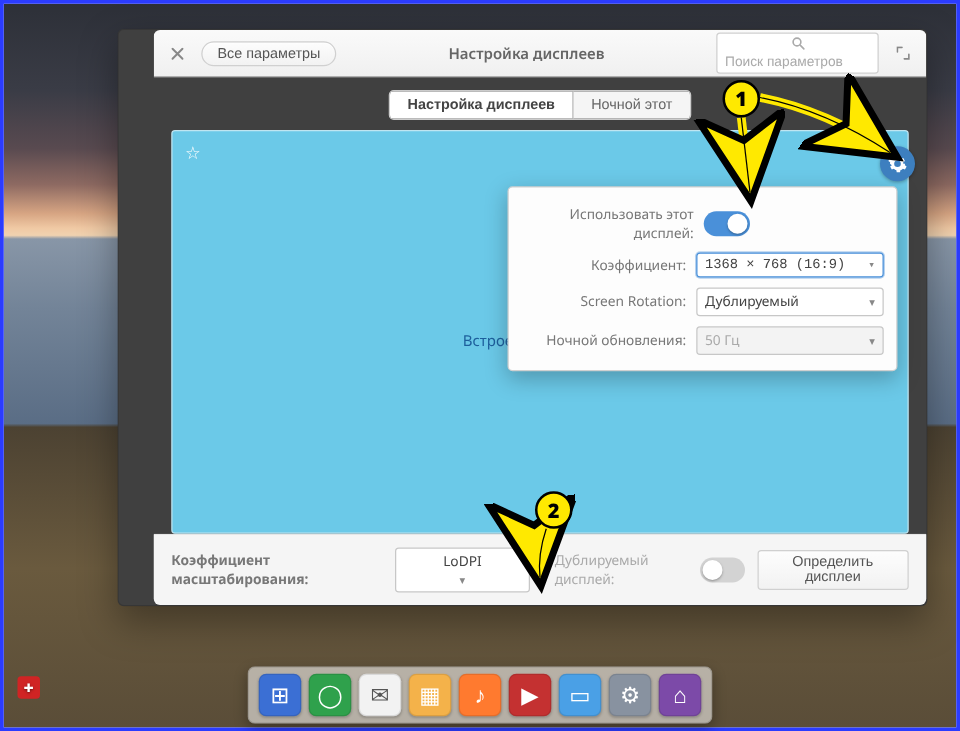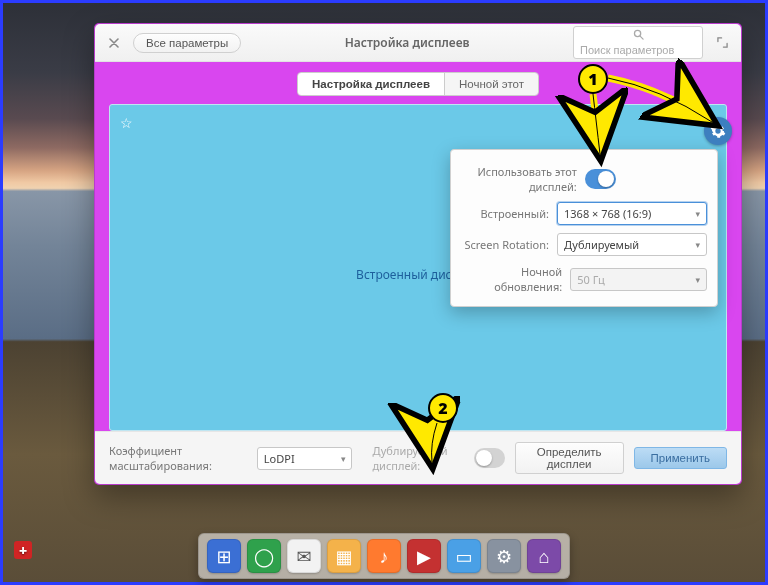--- a/index.html
+++ b/index.html
@@ -47,25 +47,25 @@
   .watermark .sub { display:block; font-size:9px; font-weight:400; letter-spacing:0.5px; opacity:0.9;}
   .watermark .plus {
     width:18px;height:18px;background:#d02424;color:#fff;display:flex;align-items:center;justify-content:center;border-radius:3px;font-weight:900;font-size:14px;
   }
 
   
   .window {
     position: absolute;
     left: 94px; top: 23px;
     width: 648px; height: 462px;
-    background: #d946ef;
+    background: #404040;
     border: 1px solid rgba(0,0,0,0.15);
     border-radius: 5px;
     box-shadow: 0 12px 30px rgba(0,0,0,0.35);
-    display: flex; flex-direction: column;
+    display: flex; flex-direction: column; padding-left: 28px;
   }
   .titlebar {
     height: 38px;
     border-bottom: 1px solid #e2e2e2;
     display: flex; align-items: center;
     padding: 0 8px;
     gap: 8px;
     background: linear-gradient(#fafafa,#f0f0f0);
     border-radius: 5px 5px 0 0;
   }
@@ -116,57 +116,57 @@
   }
   .gear-dot{
     position:absolute; right:-6px; top:12px;
     width:28px;height:28px;border-radius:50%;
     background:#3d7fbf;display:flex;align-items:center;justify-content:center;color:#fff;
     box-shadow:0 1px 3px rgba(0,0,0,0.3); z-index:5;
   }
 
   .popover{
     position:absolute; right:8px; top:44px; z-index:4;
-    width:268px; background:#fdfdfd;border:1px solid #d0d0d0;border-radius:4px;
+    width:312px; background:#fdfdfd;border:1px solid #d0d0d0;border-radius:4px;
     box-shadow:0 6px 18px rgba(0,0,0,0.25);
     padding:10px 10px 8px;
     margin-left:48px;
   }
   .popover-row{
     display:flex;align-items:center;justify-content:flex-end;gap:8px;
     padding:4px 0;
   }
   .popover-row label{font-size:11px;color:#777;text-align:right;}
   .select, .select-dis{
     width:150px;border:1px solid #c7c7c7;border-radius:3px;background:#fff;
     padding:3px 6px;font-size:11px;color:#444;display:flex;justify-content:space-between;align-items:center;
   }
-  .select.hl{border-color:#4a90d9;box-shadow:0 0 0 1px rgba(74,144,217,0.4);}
+  .select.hl{border-color:#4a90d9;box-shadow:0 0 0 1px rgba(74,144,217,0.4);font-family:Liberation Mono, monospace;}
   .select-dis{background:#f3f3f3;color:#aaa;}
   .caret{font-size:9px;color:#888;}
 
   .switch{
     width:40px;height:20px;border-radius:10px;position:relative;cursor:pointer;
   }
   .switch.on{background:#4a90d9;}
   .switch.off{background:#d3d3d3;}
   .switch .knob{
     position:absolute;top:2px;width:16px;height:16px;border-radius:50%;background:#fff;
     box-shadow:0 1px 2px rgba(0,0,0,0.3);
   }
   .switch.on .knob{right:2px;}
   .switch.off .knob{left:2px;}
 
   .footer{
     display:flex;align-items:center;gap:10px;
     padding:10px 14px;border-top:1px solid #e6e6e6;
     background:#f5f5f5;border-radius:0 0 5px 5px;
   }
-  .footer label{font-size:11px;color:#777;}
-  .footer .select{width:120px;}
+  .footer label{font-size:11px;color:#777;font-weight:bold;}
+  .footer .select{width:120px;flex-direction:column;}
   .footer .mirror{display:flex;align-items:center;gap:6px;color:#aaa;font-size:11px;}
   .footer .spacer{flex:1;}
   .btn-primary{
     border:1px solid #7fb7e6;background:linear-gradient(#bcdcf5,#9cc8ea);color:#3a6ea0;
     border-radius:3px;padding:4px 16px;font-size:11.5px;
   }
 
   
   .anno-svg{position:absolute;inset:0;pointer-events:none;z-index:20;}
   .num-badge{
@@ -222,21 +222,21 @@
 
     <div class="popover">
       <div class="popover-row">
         <label>Использовать этот дисплей:</label>
         <div class="switch on">
             <div class="knob"></div>
           </div>
         <div style="width:108px"></div>
       </div>
       <div class="popover-row">
-        <label>Встроенный:</label>
+        <label>Коэффициент:</label>
         <div class="select hl">
           <span>1368 × 768 (16:9)</span>
             <span class="caret">▾</span>
         </div>
       </div>
       <div class="popover-row">
         <label>Screen Rotation:</label>
         <div class="select">
           <span>Дублируемый</span>
             <span class="caret">▾</span>
@@ -259,21 +259,20 @@
         <span class="caret">▾</span>
     </div>
     <div class="spacer"></div>
     <div class="mirror">
       <span>Дублируемый дисплей:</span>
       <div class="switch off">
           <div class="knob"></div>
         </div>
     </div>
     <button class="btn">Определить дисплеи</button>
-    <button class="btn-primary">Применить</button>
   </div>
 </div>
 
 <div class="dock" id="dock">
     <div class="dock-item" style="background: rgb(59, 111, 212);">⊞</div>
     <div class="dock-item" style="background: rgb(47, 161, 76);">◯</div>
     <div class="dock-item" style="background: rgb(242, 242, 242); color: rgb(85, 85, 85);">✉</div>
     <div class="dock-item" style="background: rgb(244, 178, 74);">▦</div>
     <div class="dock-item" style="background: rgb(255, 122, 47);">♪</div>
     <div class="dock-item" style="background: rgb(196, 49, 49);">▶</div>

